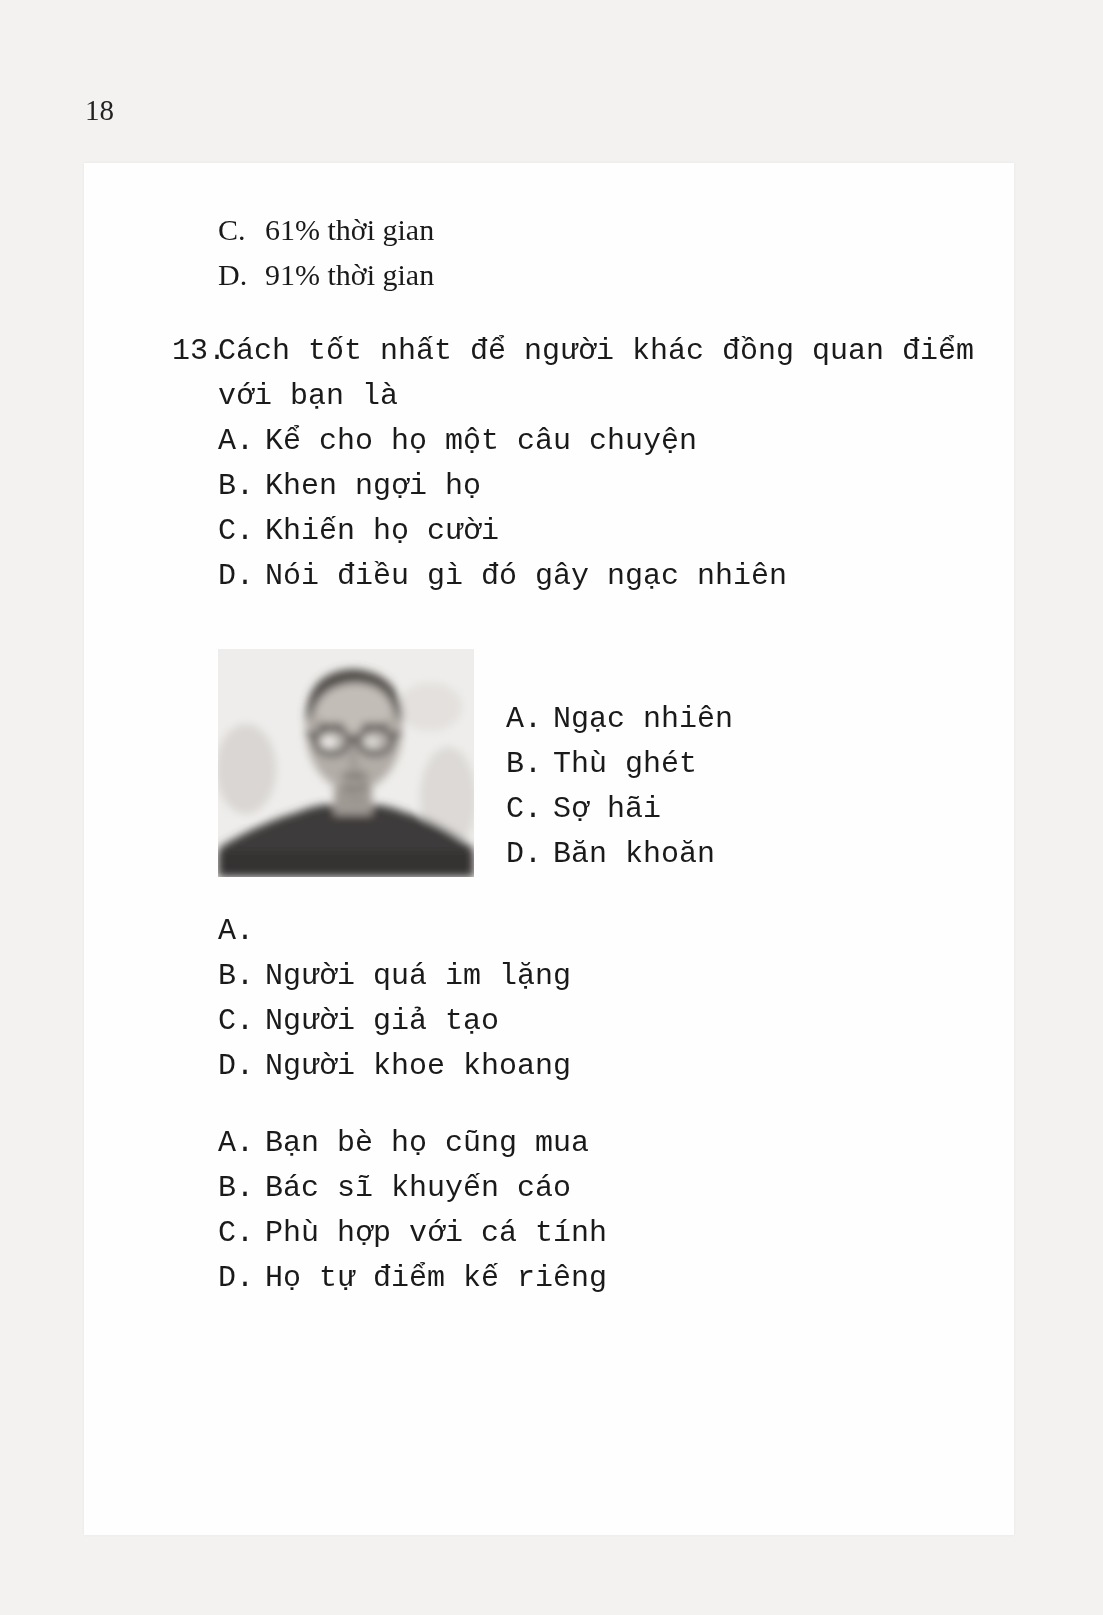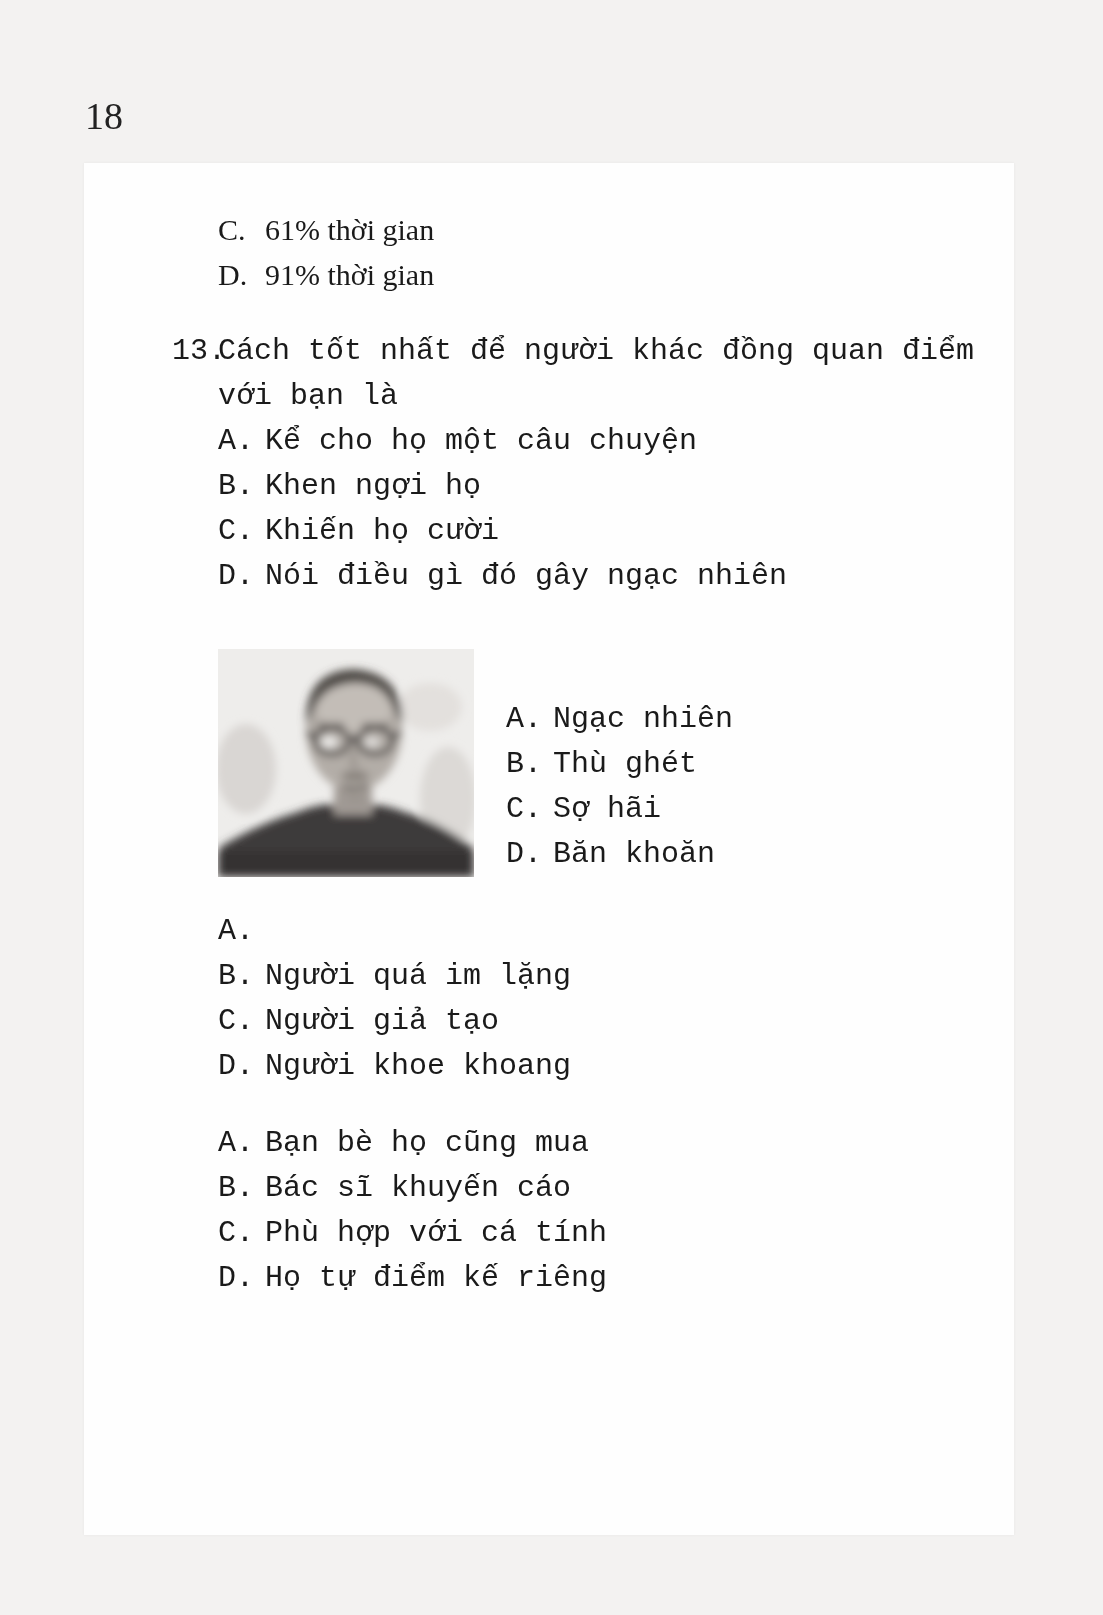--- a/index.html
+++ b/index.html
@@ -6,21 +6,21 @@
   body{
     width:1103px;height:1615px;
     background:#f3f2f1;
     position:relative;
     overflow:hidden;
     font-family:"Liberation Serif","DejaVu Serif",serif;
     color:#1a1a1a;
   }
   .page-num{
     position:absolute;left:85px;top:94px;
-    font-size:38px;color:#222;
+    font-size:29px;color:#222;
   }
   .card{
     position:absolute;left:84px;top:163px;
     width:930px;height:1372px;
     background:#fefefe;
     box-shadow:0 0 3px rgba(0,0,0,0.05);
     padding:44px 0 0 88px;
     box-sizing:border-box;
     font-size:30px;
     line-height:45px;

